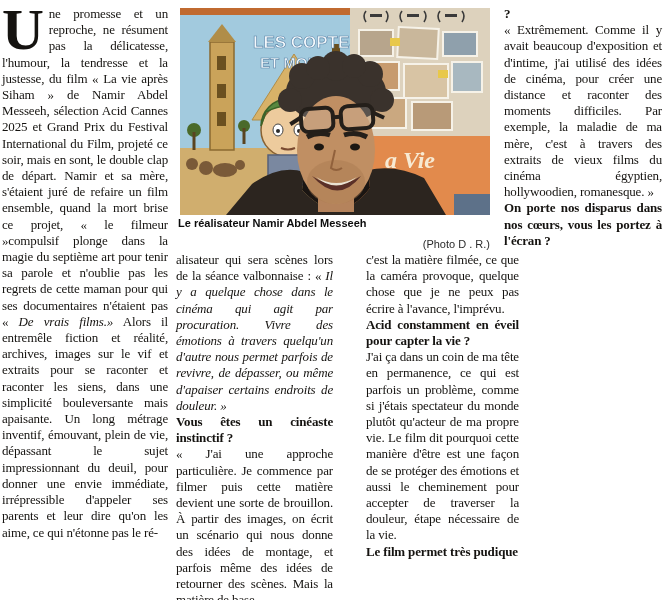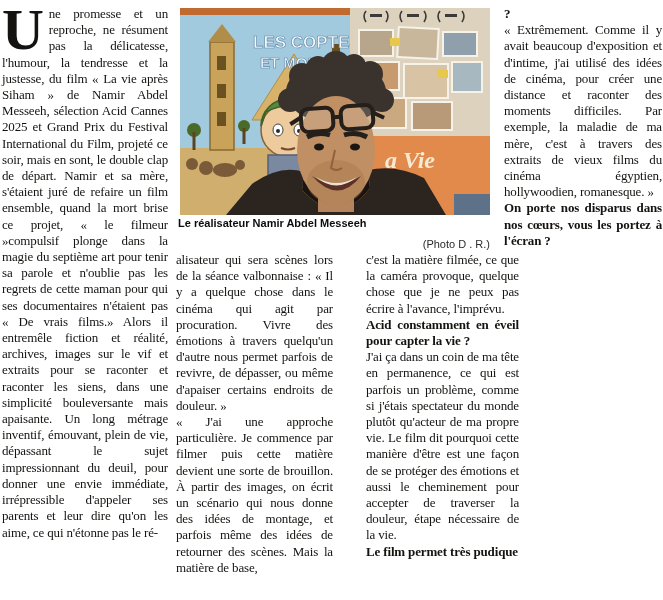--- a/index.html
+++ b/index.html
@@ -3,21 +3,21 @@
 <meta charset="utf-8">
 <style>
   html,body{margin:0;padding:0;background:#ffffff;}
   #page{position:relative;width:663px;height:600px;background:#ffffff;overflow:hidden;
         font-family:"Liberation Serif",serif;color:#151310;}
   .textcol{position:absolute;text-align:justify;font-size:13px;line-height:16.2px;
            letter-spacing:-0.15px;}
   .textcol p{margin:0;}
   .q{font-weight:bold;}
   .gap{margin-top:15px;}
-  .i{}
+  .i{font-style:italic;}
   .dropcap{float:left;font-weight:bold;font-size:58px;line-height:46px;
            padding:1px 5px 0 0;}
   #col1{left:2px;top:6px;width:166px;height:592px;}
   #col2{left:176px;top:252px;width:157px;height:346px;}
   #col3{left:340px;top:252px;width:153px;height:346px;margin-left:26px;}
   #col4{left:504px;top:6px;width:158px;height:400px;}
   #photo{position:absolute;left:180px;top:8px;width:310px;height:207px;}
   #caption-title{position:absolute;left:178px;top:217px;width:312px;
                  font-family:"Liberation Sans",sans-serif;font-weight:bold;
                  font-size:11px;color:#0c0c0c;}
@@ -162,20 +162,21 @@
         <path d="M136,169 Q156,181 177,169 Q156,186 136,169 Z" fill="#e9e2d2"></path>
       </g>
     </svg>
   </div>
 
   <div id="caption-title">Le réalisateur Namir Abdel Messeeh</div>
   <div id="caption-credit">(Photo D . R.)</div>
 
   <div id="col2" class="textcol">
     <p><span>alisateur qui sera scènes lors de la séance valbonnaise : « </span><span class="i">Il y a quelque chose dans le cinéma qui agit par procuration. Vivre des émotions à travers quelqu'un d'autre nous permet parfois de revivre, de dépasser, ou même d'apaiser certains endroits de douleur. »</span></p>
+    <p class="q">Vous êtes un cinéaste instinctif ?</p>
     <p>« J'ai une approche particulière. Je commence par filmer puis cette matière devient une sorte de brouillon. À partir des images, on écrit un scénario qui nous donne des idées de montage, et parfois même des idées de retourner des scènes. Mais la matière de base,</p>
   </div>
 
   <div id="col3" class="textcol">
     <p>c'est la matière filmée, ce que la caméra provoque, quelque chose que je ne peux pas écrire à l'avance, l'imprévu.</p>
     <p class="q">Acid constamment en éveil pour capter la vie ?</p>
     <p>J'ai ça dans un coin de ma tête en permanence, ce qui est parfois un problème, comme si j'étais spectateur du monde plutôt qu'acteur de ma propre vie. Le film dit pourquoi cette manière d'être est une façon de se protéger des émotions et aussi le cheminement pour accepter de traverser la douleur, étape nécessaire de la vie.</p>
     <p class="q">Le film permet très pudique</p>
   </div>
 

